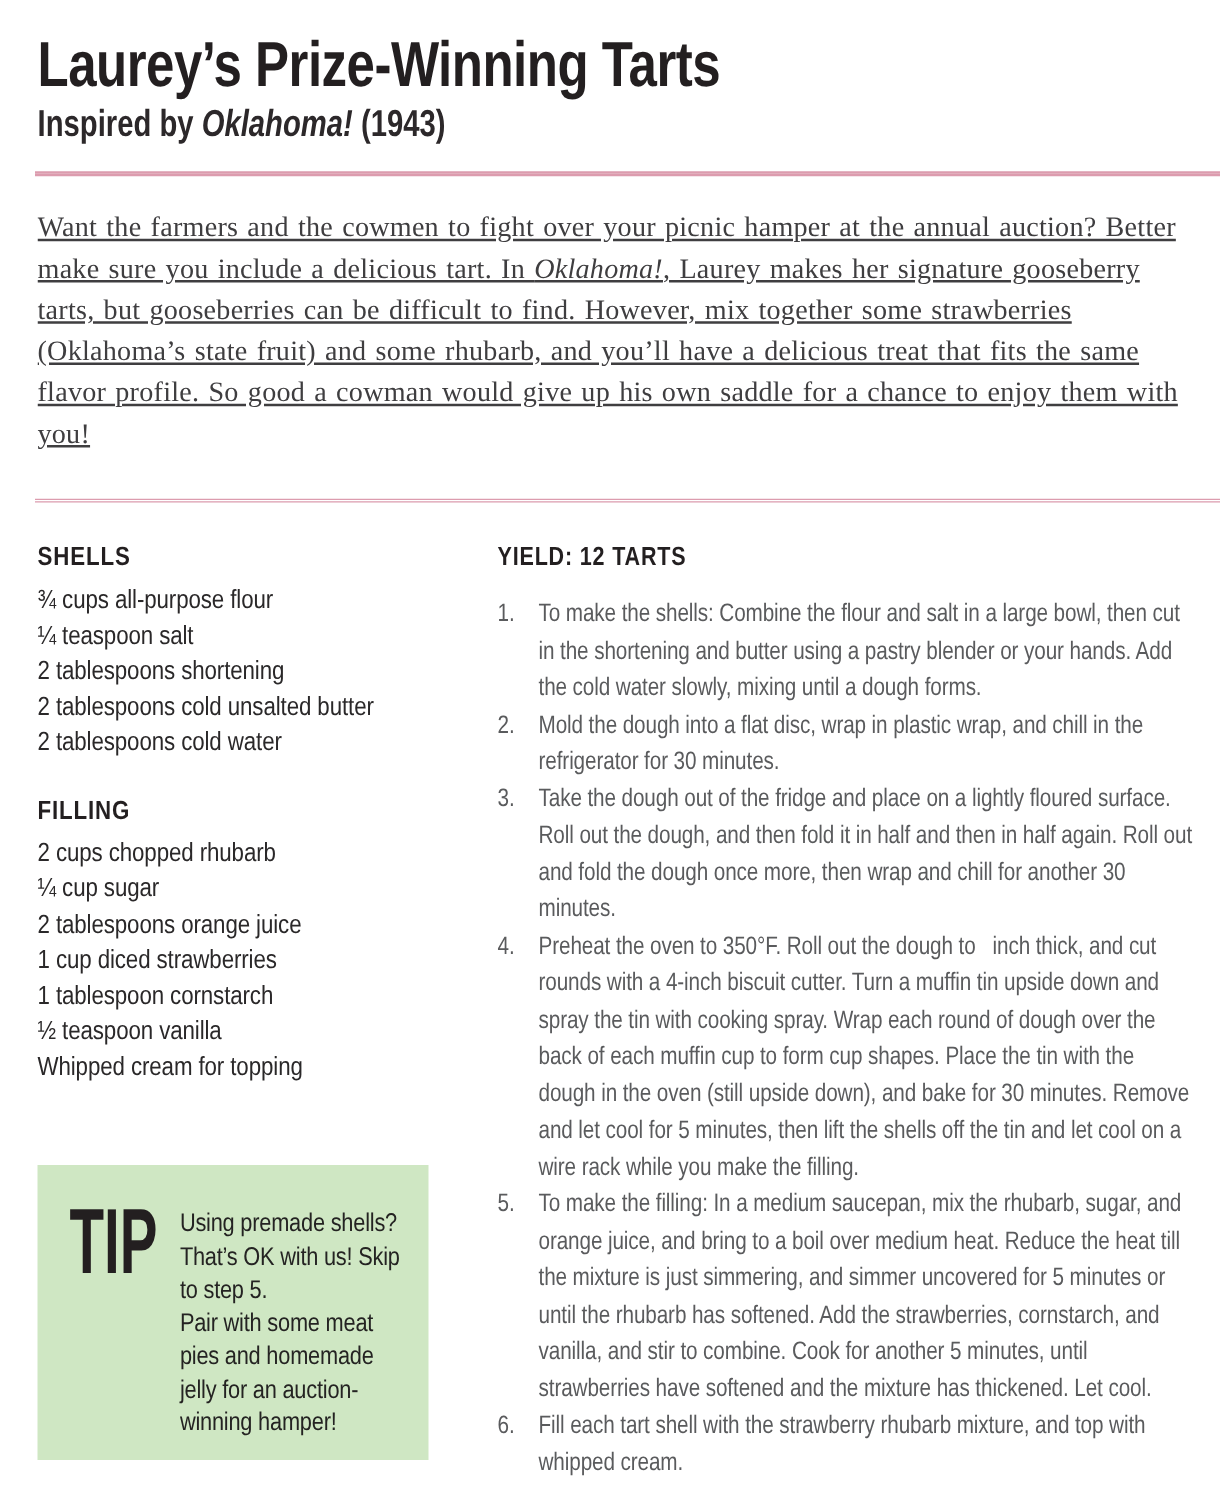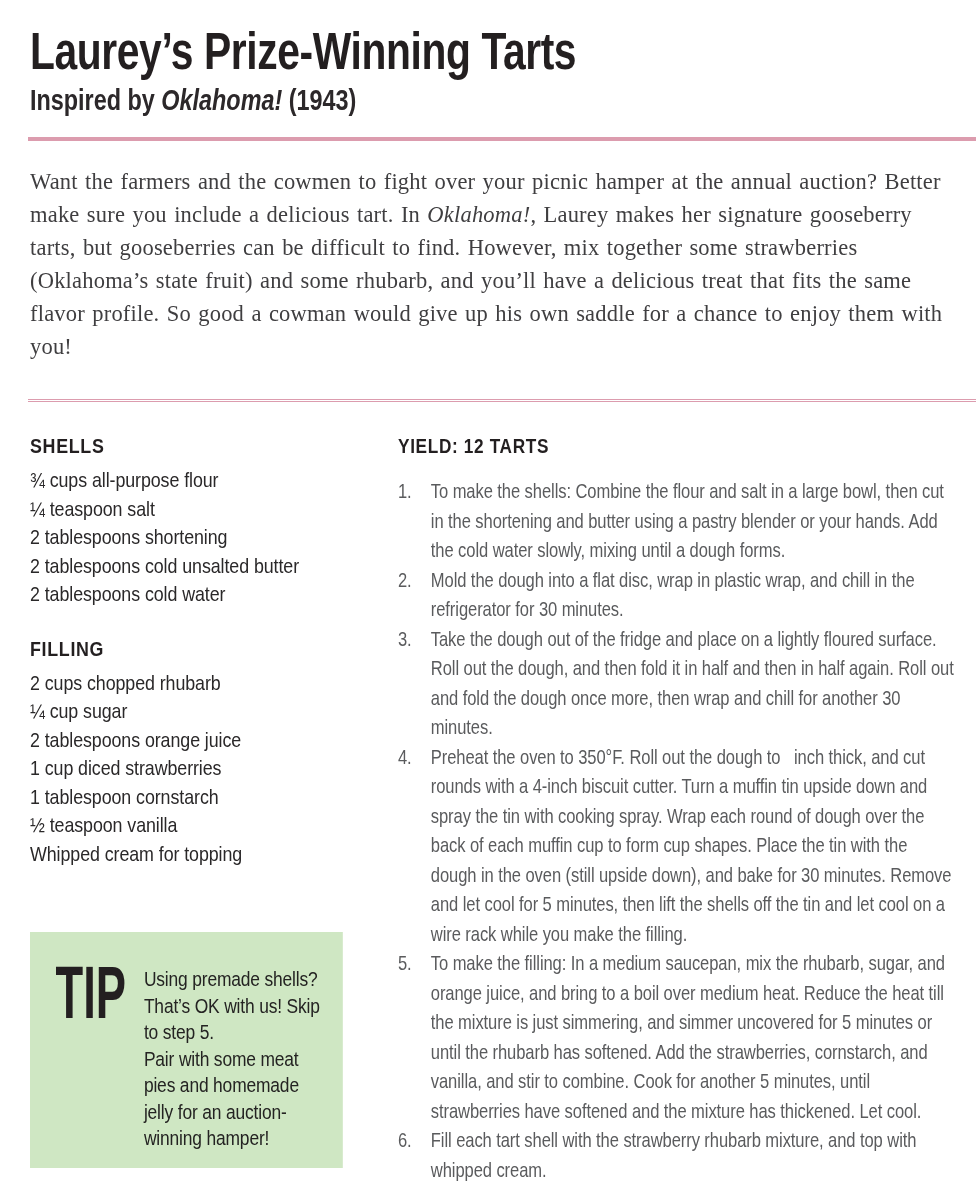--- a/index.html
+++ b/index.html
@@ -26,21 +26,21 @@
 
   .rule{margin-left:28px;height:3px;
     border-top:2px solid var(--pink,#dc9cae);
     border-bottom:2px solid var(--pink,#dc9cae);}
   .rule-thick{margin-top:22px;}
   .rule-thin{margin-top:3px;border-top-width:1.5px;border-bottom-width:1.5px;}
 
   .intro{
     margin:24px 30px 0 30px;height:231px;overflow:hidden;
     font-family:"Liberation Serif",serif;font-size:22.5px;line-height:33px;
-    color:var(--body,#3f3e40);letter-spacing:0.2px;word-spacing:1.5px;
+    color:var(--body,#3f3e40);letter-spacing:0.2px;word-spacing:1.5px;text-decoration:underline;
   }
   .intro .show-title{font-style:italic;}
 
   .columns{display:flex;margin:32px 0 0 30px;align-items:flex-start;}
   .col-left{flex:none;width:368px;transform:scaleX(0.85);transform-origin:0 0;}
   .col-right{flex:none;width:680px;transform:scaleX(0.82);transform-origin:0 0;margin-left:0;}
 
   .sec-h{
     margin:0;font-size:21px;line-height:23px;font-weight:800;
     letter-spacing:0.8px;color:var(--ink,#231f20);

